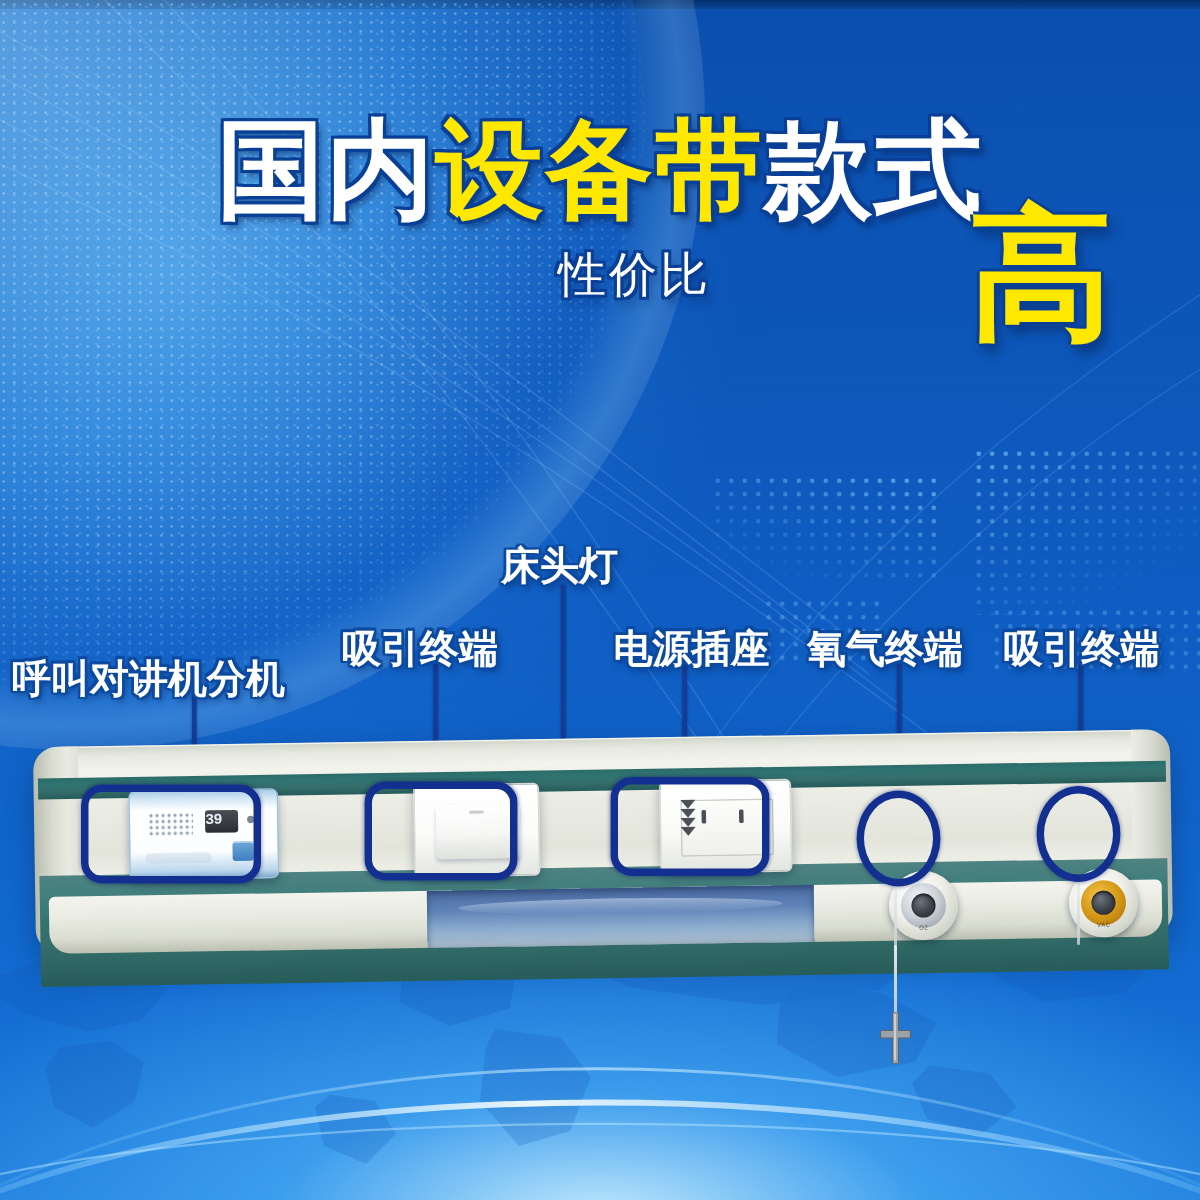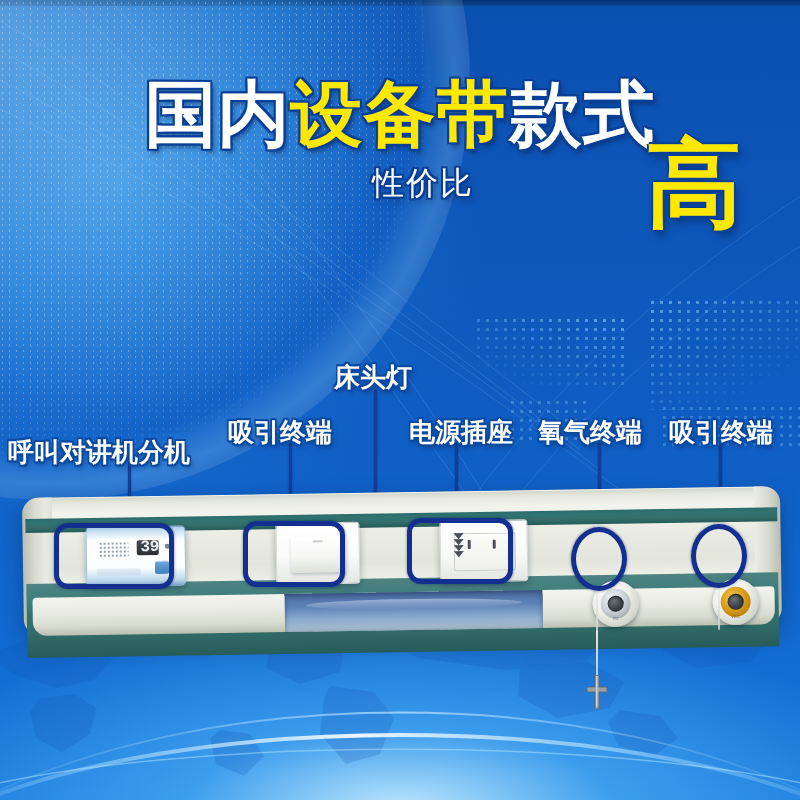--- a/index.html
+++ b/index.html
@@ -218,22 +218,22 @@
   .intercom .grille{
     position:absolute; left:12px; top:14px; width:30px; height:16px;
     background-image:radial-gradient(rgba(110,130,150,.75) .9px, transparent 1.2px);
     background-size:4px 4px;
     border-radius:2px;
   }
   .intercom .screen{
     position:absolute; left:50px; top:13px; width:22px; height:15px;
     background:linear-gradient(180deg,#4a4f55,#2a2e33);
     border-radius:2px;
-    color:#e8eef5; font-size:16px; font-weight:bold;
-    text-align:right; line-height:15px;
+    color:#e8eef5; font-size:10px; font-weight:bold;
+    text-align:left; line-height:15px;
     font-family:"Liberation Mono","DejaVu Sans Mono",monospace;
     letter-spacing:-.5px;
   }
   .intercom .led{
     position:absolute; left:78px; top:17px; width:5px; height:5px;
     border-radius:50%; background:#7a8692;
   }
   .intercom .btn{
     position:absolute; left:68px; top:34px; width:14px; height:13px;
     border-radius:2px;

